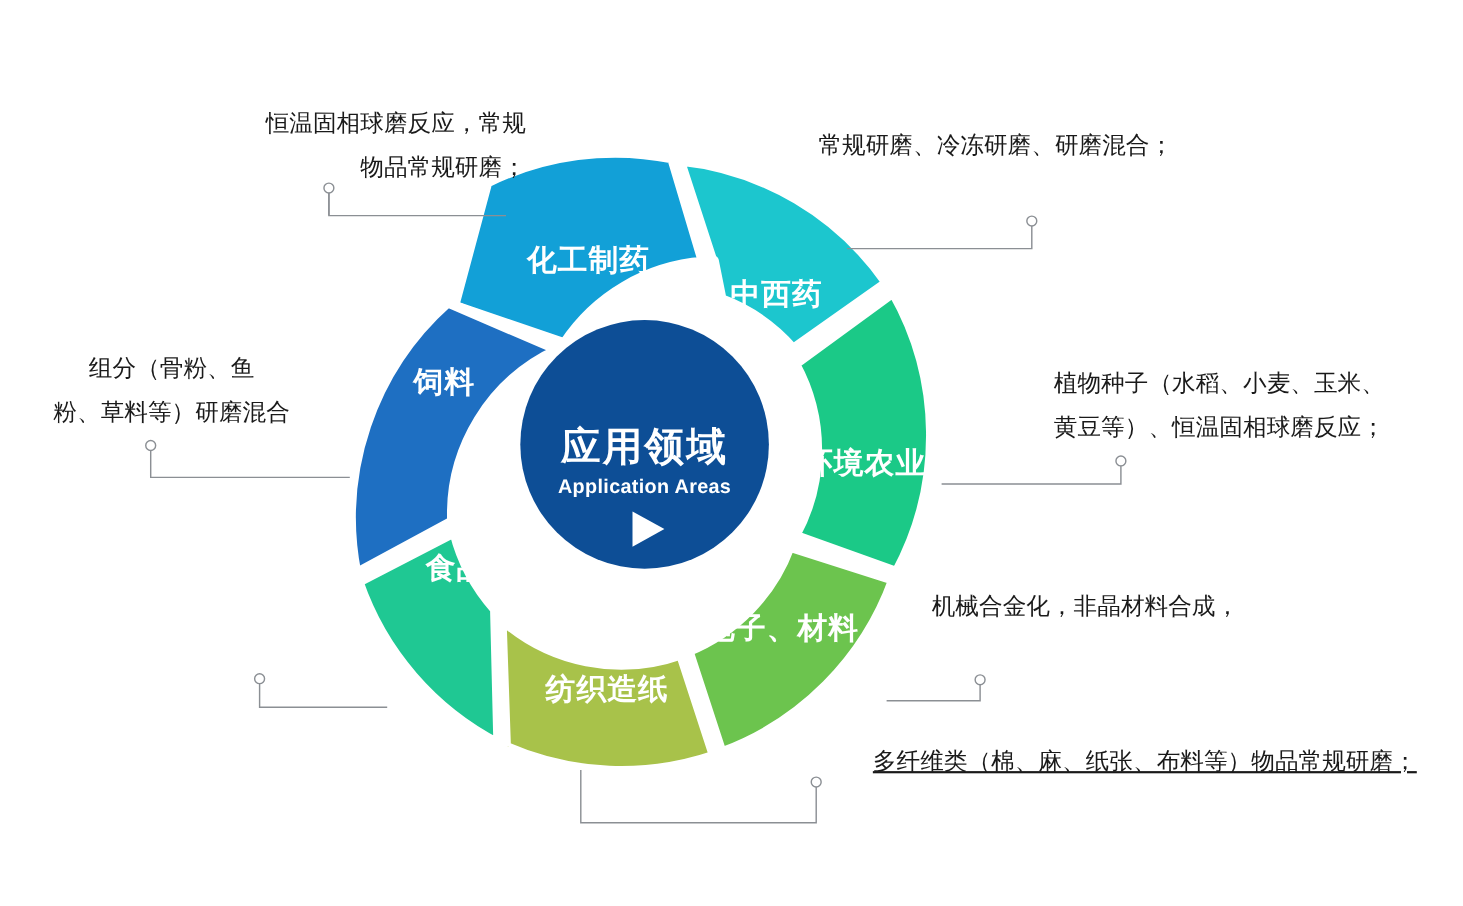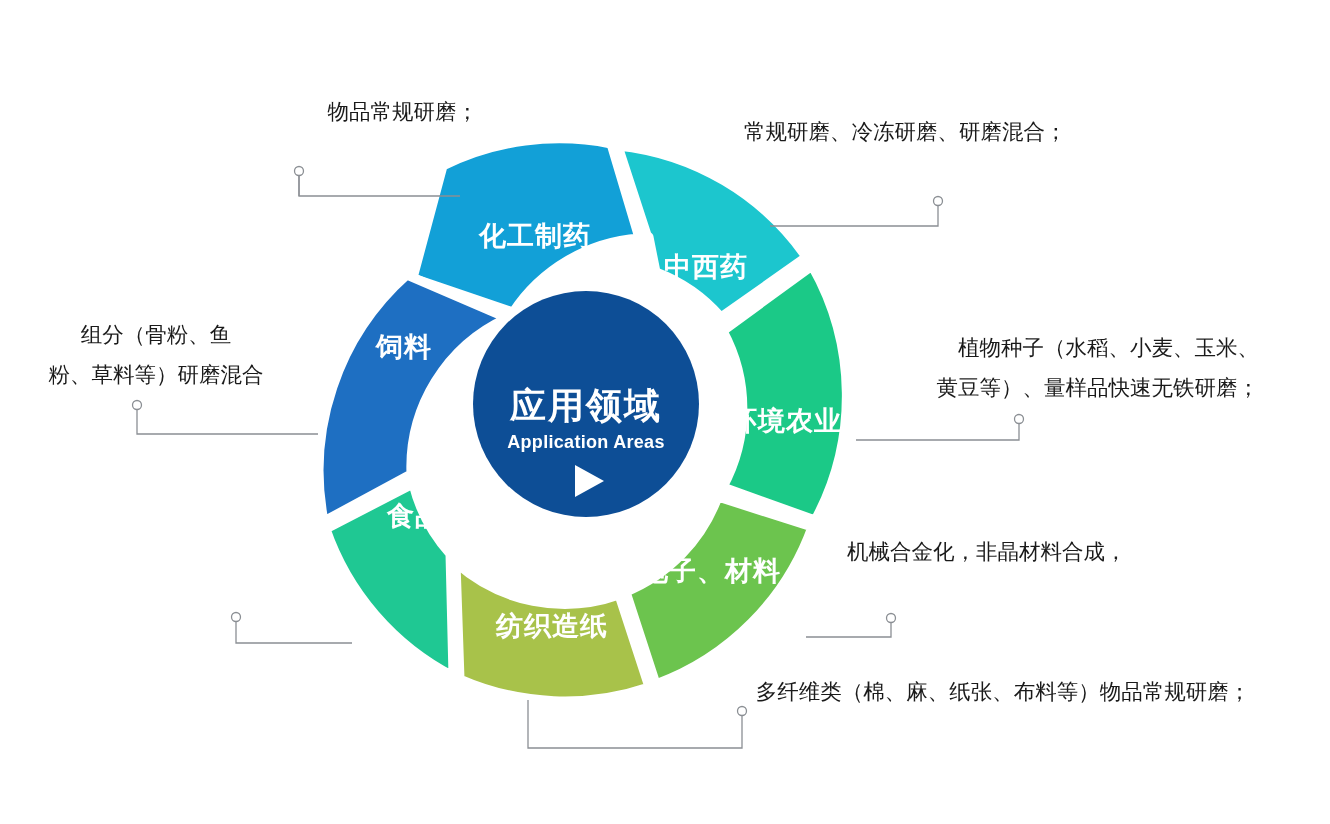--- a/index.html
+++ b/index.html
@@ -67,21 +67,21 @@
   }
   .note.right { text-align: left; }
   .note.left  { text-align: right; }
   .note .ln { display: block; }
 
   
   #note-chem     { left: 186px; top: 92px;  text-align: right; width: 292px; }
   #note-medicine { left: 744px; top: 112px; text-align: left;  width: 420px; }
   #note-agri     { left: 879px; top: 328px; text-align: right;  width: 380px; }
   #note-material { left: 847px; top: 533px; text-align: left;  width: 340px; font-family: Liberation Mono, monospace; }
-  #note-textile  { left: 718px; top: 672px; text-align: center;  width: 570px; }
+  #note-textile  { left: 718px; top: 672px; text-align: right;  width: 570px; text-decoration: underline; }
   #note-food     { left: 70px;  top: 527px; text-align: right;  width: 275px; }
   #note-feed     { left: 20px;  top: 315px; text-align: center;  width: 272px; }
 </style>
 </head>
 <body>
 
 <div id="stage">
 
   <svg class="diagram" viewBox="0 0 1330 824">
     <defs>
@@ -179,30 +179,31 @@
 
       <path class="callout-line" d="M 236 619 L 236 643 L 352 643"></path>
       <circle class="callout-dot" cx="236" cy="617" r="4.5"></circle>
 
       <path class="callout-line" d="M 137 407 L 137 434 L 318 434"></path>
       <circle class="callout-dot" cx="137" cy="405" r="4.5"></circle>
     </g>
   </svg>
 
   <div class="note left" id="note-chem">
+    <span class="ln">恒温固相球磨反应，常规</span>
     <span class="ln">物品常规研磨；</span>
   </div>
 
   <div class="note right" id="note-medicine">
     <span class="ln">常规研磨、冷冻研磨、研磨混合；</span>
   </div>
 
   <div class="note right" id="note-agri">
     <span class="ln">植物种子（水稻、小麦、玉米、</span>
-    <span class="ln">黄豆等）、量样品快速无铁研磨；</span>
+    <span class="ln">黄豆等）、恒温固相球磨反应；</span>
   </div>
 
   <div class="note right" id="note-material">
     <span class="ln">机械合金化，非晶材料合成，</span>
   </div>
 
   <div class="note right" id="note-textile">
     <span class="ln">多纤维类（棉、麻、纸张、布料等）物品常规研磨；</span>
   </div>
 

